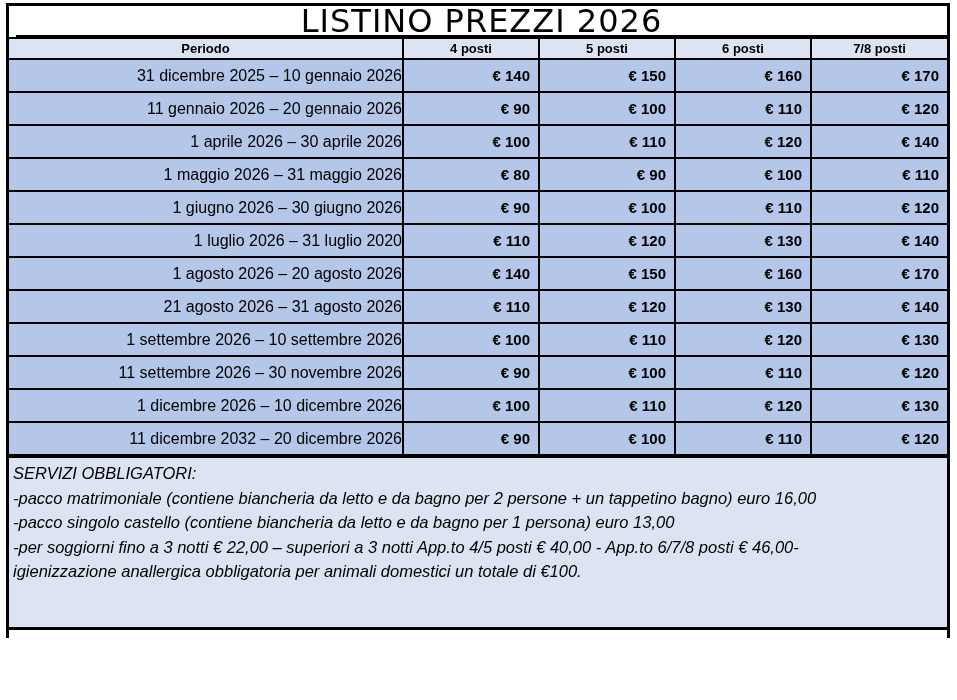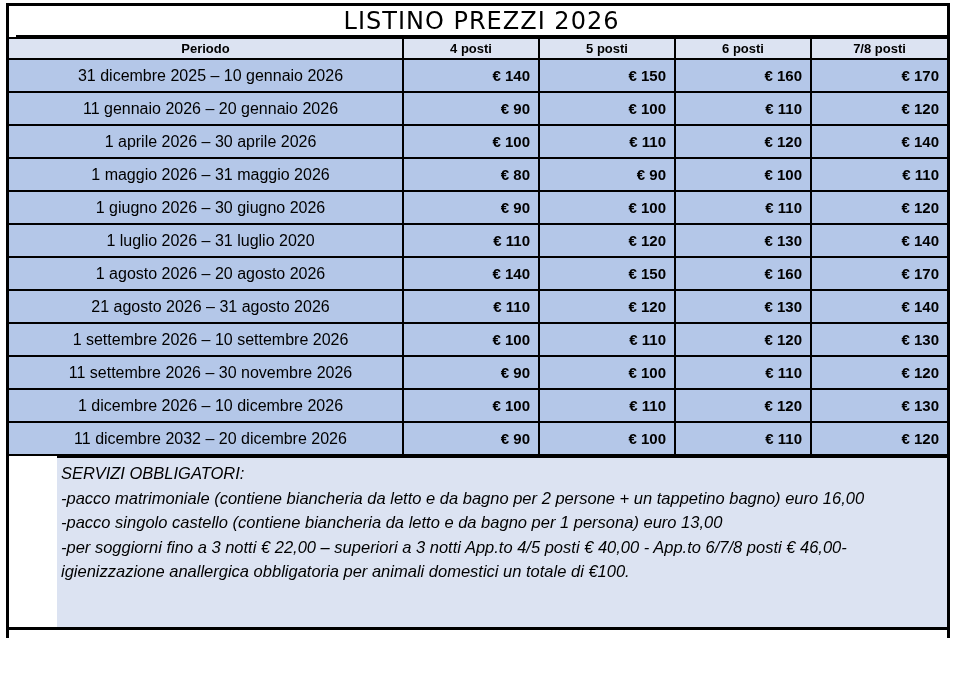--- a/index.html
+++ b/index.html
@@ -9,37 +9,37 @@
     --border:#000000;
   }
   *{margin:0;padding:0;box-sizing:border-box;}
   html,body{width:957px;height:700px;background:#ffffff;overflow:hidden;}
   body{font-family:"Liberation Sans",sans-serif;color:#000;}
   .sheet{position:absolute;left:6px;top:3px;width:944px;}
   .doc{border:3px solid var(--border);background:#fff;}
   .title-row{
     height:31px;display:flex;align-items:center;justify-content:center;
     background:#ffffff;border-bottom:2px solid var(--border);
-    font-family:"DejaVu Sans",sans-serif;font-size:24px;letter-spacing:1px;margin-left:7px;
+    font-family:"DejaVu Sans",sans-serif;font-size:32px;letter-spacing:1px;margin-left:7px;
   }
   table{border-collapse:collapse;width:100%;table-layout:fixed;}
   col.c-period{width:394px;}
   col.c-price{width:136px;}
   th,td{border:2px solid var(--border);overflow:hidden;white-space:nowrap;}
   thead tr{height:21px;background:var(--header-bg);}
   th{font-size:13px;font-weight:bold;padding:0 2px;}
   tbody tr{height:33px;background:var(--row-bg);}
-  td.period{font-size:16px;text-align:center;padding-left:10px;font-weight:normal;}
+  td.period{font-size:16px;text-align:right;padding-left:10px;font-weight:normal;}
   td.price{font-size:15px;font-weight:bold;text-align:right;padding-right:8px;}
   
   table tr > *:first-child{border-left:none;}
   table tr > *:last-child{border-right:none;}
   .notes{
     background:var(--notes-bg);height:171px;border-top:2px solid var(--border);
-    font-style:italic;font-size:16.5px;line-height:24.5px;padding:3px 5px 0 4px;margin-left:48px;
+    font-style:italic;font-size:16.5px;line-height:24.5px;padding:3px 5px 0 4px;
   }
   .notes .line{white-space:nowrap;overflow:hidden;}
   .sliver{height:8px;background:#ffffff;border-left:3px solid var(--border);border-right:3px solid var(--border);}
 </style>
 </head>
 <body>
 
 <div class="sheet">
   <div class="doc">
     <div class="title-row">LISTINO PREZZI 2026</div>

